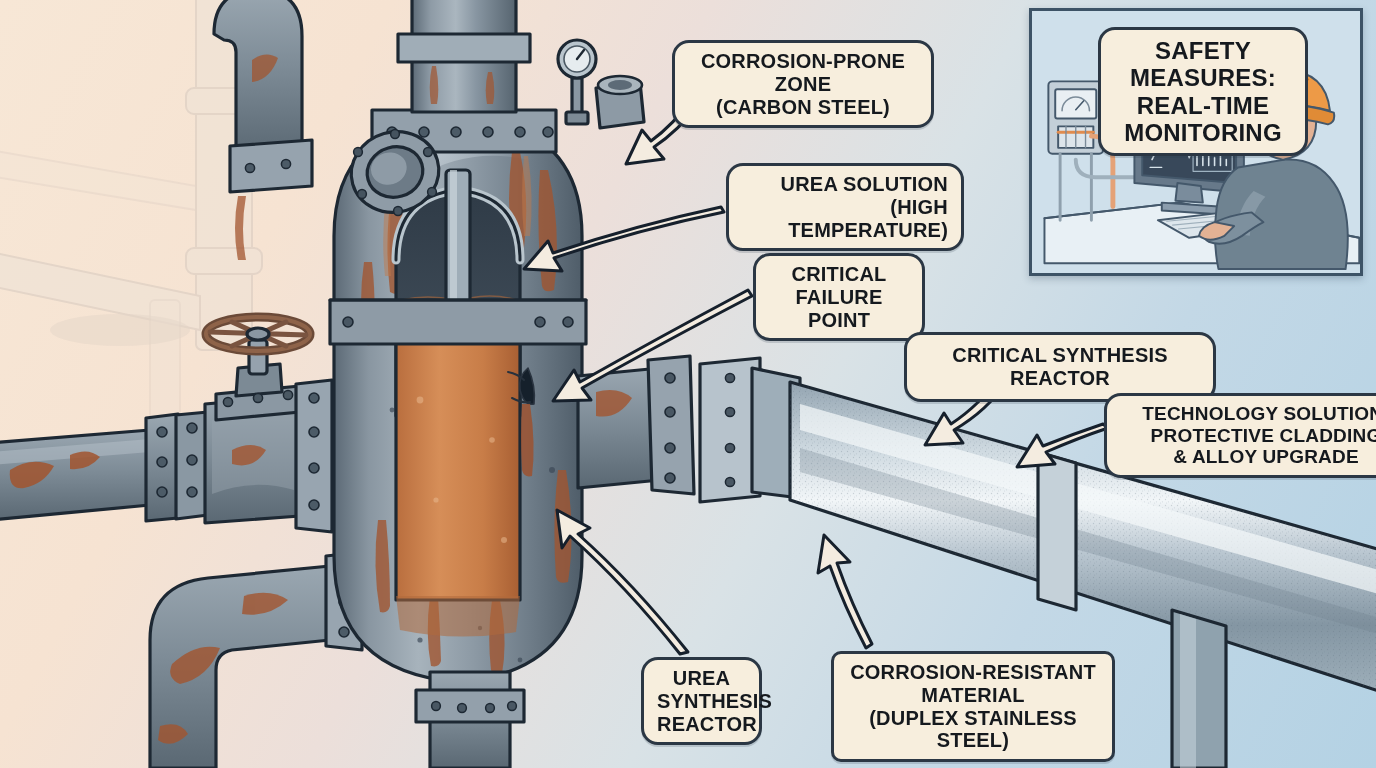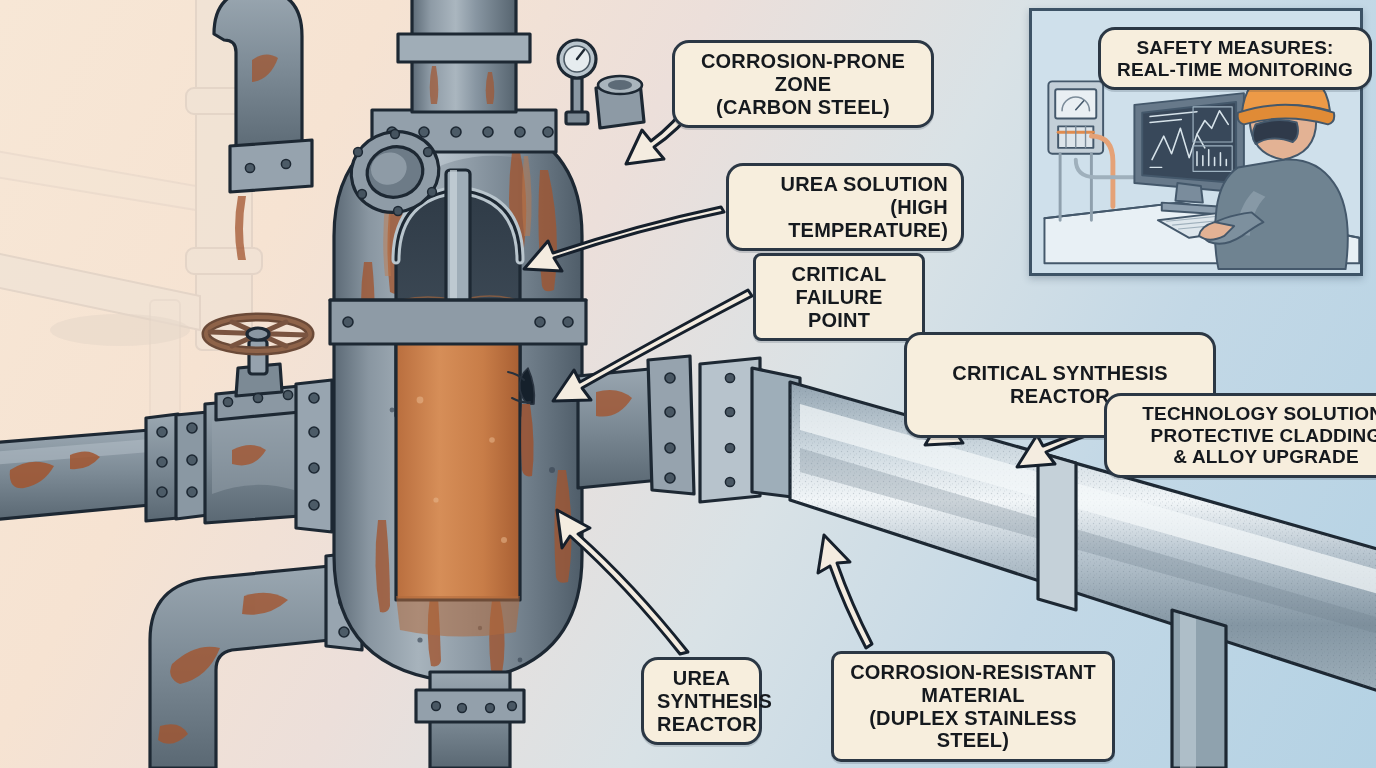--- a/index.html
+++ b/index.html
@@ -23,26 +23,26 @@
     text-align:center;
     letter-spacing:.2px;
     line-height:1.14;
     padding:7px 13px;
     box-sizing:border-box;
     box-shadow:0 2px 0 rgba(40,55,70,.18);
     white-space:pre-line;
   }
   .c-corrosion{left:672px;top:40px;width:262px;font-size:20px;}
   .c-urea-sol {left:726px;top:163px;width:238px;font-size:20px;text-align:right;}
-  .c-failure  {left:753px;top:253px;width:172px;font-size:20px;border-radius:8px;}
-  .c-critical {left:904px;top:332px;width:312px;font-size:20px;padding:27px 12px;}
+  .c-failure  {left:753px;top:253px;width:172px;font-size:20px;}
+  .c-critical {left:904px;top:332px;width:312px;font-size:20px;padding:9px 12px;}
   .c-tech     {left:1104px;top:393px;width:324px;font-size:19px;}
   .c-urea-rx  {left:641px;top:657px;width:121px;font-size:20px;}
   .c-corr-res {left:831px;top:651px;width:284px;font-size:20px;border-radius:10px;}
-  .c-safety   {left:1098px;top:27px;width:274px;font-size:19px;}
+  .c-safety   {left:1098px;top:27px;width:210px;font-size:24px;}
 
   
   #inset{
     position:absolute;left:1029px;top:8px;width:334px;height:268px;
     background:#cfe0eb;border:3px solid #3d5366;box-sizing:border-box;
     box-shadow:0 3px 7px rgba(30,50,70,.25);
   }
   #inset svg{display:block;width:100%;height:100%;}
 </style>
 </head>

